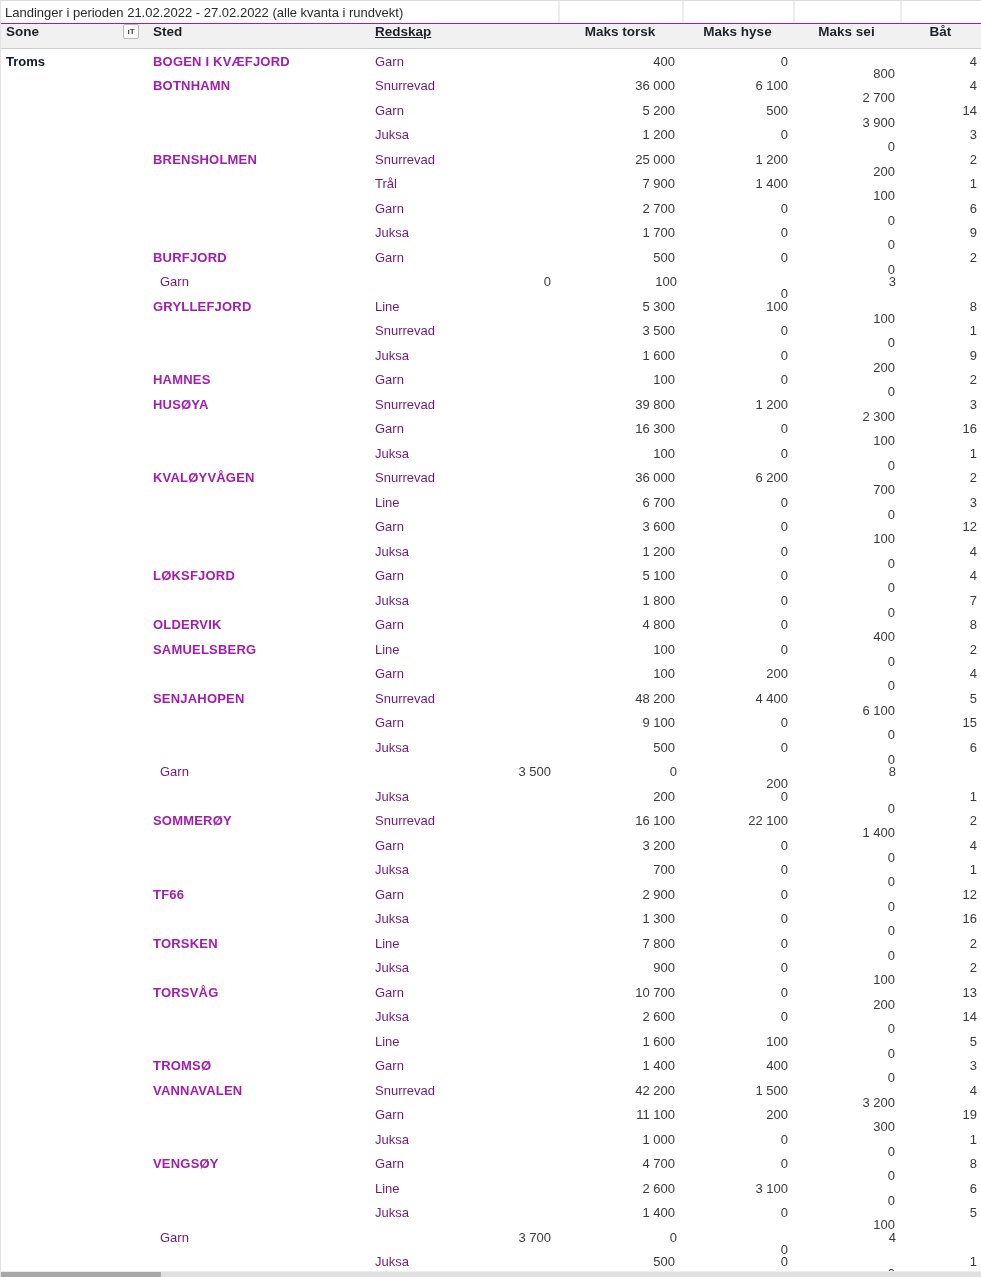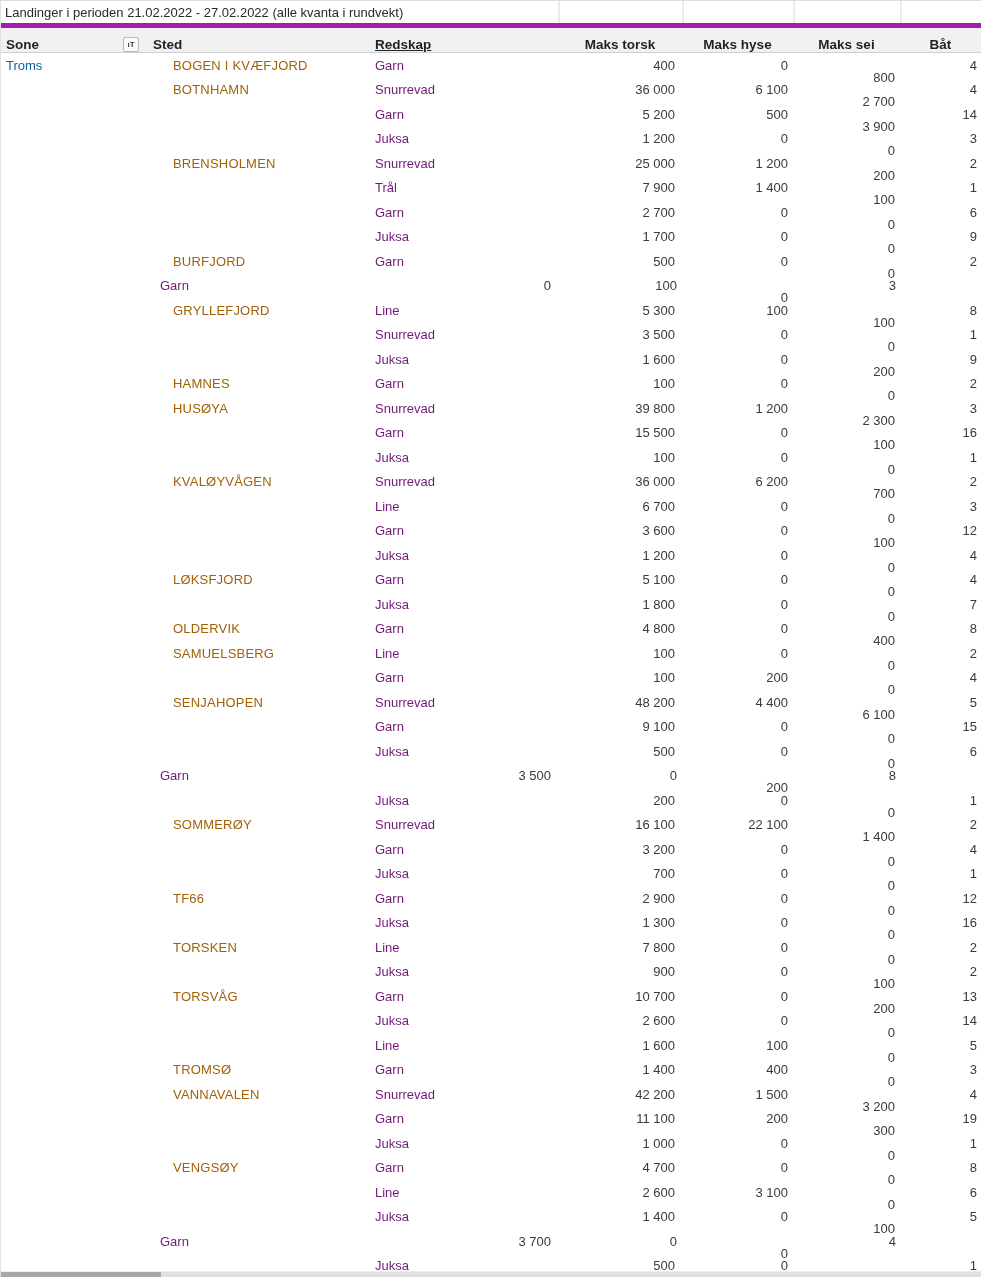--- a/index.html
+++ b/index.html
@@ -15,21 +15,21 @@
     color:#3a3a3a;
   }
   
   .grid-cols{
     display:grid;
     grid-template-columns:149px 215px 193px 124px 111px 107px 81px;
   }
   
   .title-row{
     height:22px;
-    border-bottom:5px solid #a21caf;
+    border-bottom:1px solid #a21caf;
     align-items:stretch;
   }
   .title-cell{
     grid-column:1 / span 3;
     display:flex;align-items:center;
     padding-left:4px;
     font-size:13px;
     color:#2a2a2a;
     white-space:nowrap;
   }
@@ -37,41 +37,41 @@
   
   .header-row{
     height:24px;
     background:#f1f1f2;
     border-bottom:1px solid #cfcfd2;
     font-weight:bold;
     font-size:13.5px;
     color:#1e2127;
     align-items:center;
   }
-  .hcell{display:flex;align-items:flex-end;height:100%;white-space:nowrap;cursor:pointer;}
+  .hcell{display:flex;align-items:flex-start;height:100%;white-space:nowrap;cursor:pointer;}
   .h-sone{padding-left:5px;justify-content:space-between;}
   .h-sted{padding-left:3px;}
   .h-redskap{padding-left:10px;text-decoration:underline;}
   .h-num{justify-content:center;}
   .filter-box{
     width:14px;height:13px;
     margin-right:11px;
     border:1px solid #b9b9b9;
     background:#fafafa;
     border-radius:2px;
     display:flex;align-items:center;justify-content:center;
     font-size:8px;font-weight:bold;color:#3c3c3c;
     line-height:1;letter-spacing:0;
   }
   
   .body{position:relative;background:#ffffff;}
   .row{height:24.5px;align-items:center;font-size:13px;}
   .cell{display:flex;align-items:center;height:100%;white-space:nowrap;overflow:hidden;}
-  .c-sone{padding-left:5px;font-weight:normal;color:#0369a1;cursor:pointer;}
-  .c-sted{padding-left:3px;font-weight:normal;color:#a16207;letter-spacing:0.2px;cursor:pointer;margin-left:20px;}
+  .c-sone{padding-left:5px;font-weight:bold;color:#0f172a;cursor:pointer;}
+  .c-sted{padding-left:3px;font-weight:bold;color:#a21caf;letter-spacing:0.2px;cursor:pointer;}
   .c-redskap{padding-left:10px;color:#701a75;cursor:pointer;}
   .c-num{justify-content:flex-end;color:#3a3a3a;font-variant-numeric:tabular-nums;}
   .c-torsk{padding-right:7px;}
   .c-hyse{padding-right:5px;}
   .c-sei{padding-right:5px;margin-top:24px;}
   .c-bat{padding-right:4px;}
   
   .scrollbar{
     position:absolute;left:0;bottom:0;
     width:981px;height:6px;
@@ -270,21 +270,21 @@
       <div class="cell c-num c-torsk">39 800</div>
       <div class="cell c-num c-hyse">1 200</div>
       <div class="cell c-num c-sei">2 300</div>
       <div class="cell c-num c-bat">3</div>
     </div>
 
     <div class="row grid-cols">
       <div class="cell c-sone"></div>
       <div class="cell c-sted"></div>
       <div class="cell c-redskap">Garn</div>
-      <div class="cell c-num c-torsk">15 500</div>
+      <div class="cell c-num c-torsk">16 300</div>
       <div class="cell c-num c-hyse">0</div>
       <div class="cell c-num c-sei">100</div>
       <div class="cell c-num c-bat">16</div>
     </div>
 
     <div class="row grid-cols">
       <div class="cell c-sone"></div>
       <div class="cell c-sted"></div>
       <div class="cell c-redskap">Juksa</div>
       <div class="cell c-num c-torsk">100</div>

